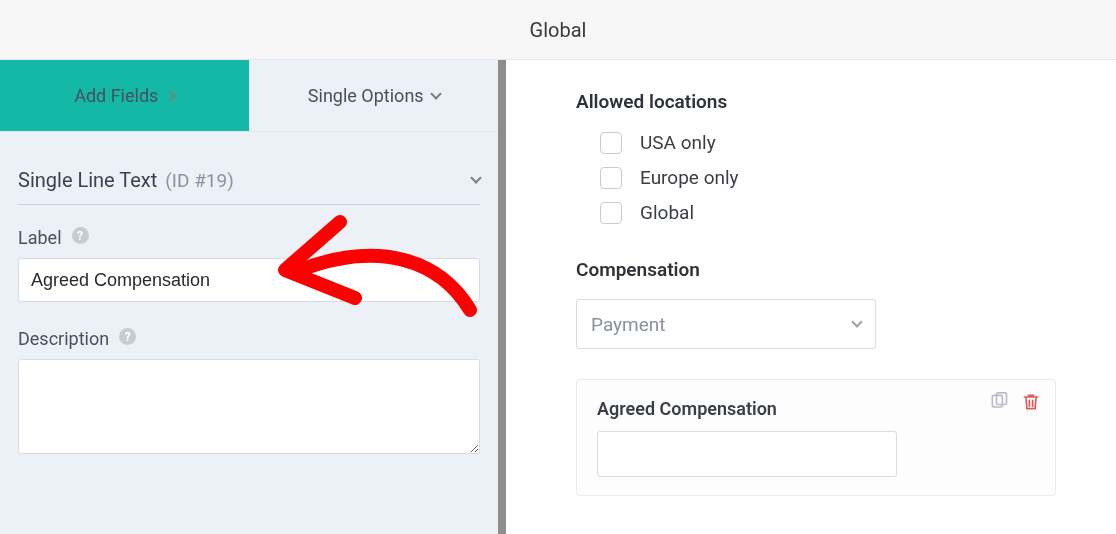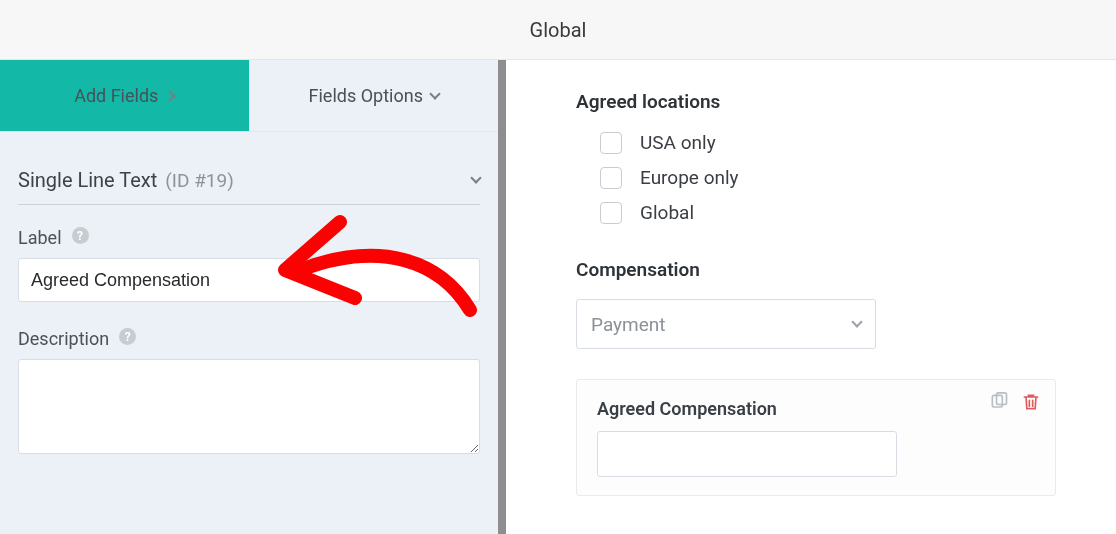--- a/index.html
+++ b/index.html
@@ -217,21 +217,21 @@
 
 <div class="main">
 
   <div class="left-panel">
     <div class="tabs">
       <div class="tab inactive">
         <span>Add Fields</span>
         <span class="chev right"></span>
       </div>
       <div class="tab active">
-        <span>Fields Options</span>
+        <span>Single Options</span>
         <span class="chev down"></span>
       </div>
     </div>
 
     <div class="panel-body">
 
       <div class="field-header">
         <div>
           <span class="title">Single Line Text</span>
           <span class="id">(ID #19)</span>
@@ -258,21 +258,21 @@
       <svg class="arrow-annotation" viewBox="0 0 230 160">
         <path d="M 200 110 C 170 60, 110 40, 30 70" stroke="#fb0202" stroke-width="14" fill="none" stroke-linecap="round"></path>
         <path d="M 70 22 L 15 70 L 85 98" stroke="#fb0202" stroke-width="14" fill="none" stroke-linecap="round" stroke-linejoin="round"></path>
       </svg>
 
     </div>
   </div>
 
   <div class="right-panel">
 
-    <div class="section-title">Agreed locations</div>
+    <div class="section-title">Allowed locations</div>
     <div class="checkbox-row">
       <span class="checkbox"></span>
       <span>USA only</span>
     </div>
     <div class="checkbox-row">
       <span class="checkbox"></span>
       <span>Europe only</span>
     </div>
     <div class="checkbox-row" style="margin-bottom:34px;">
       <span class="checkbox"></span>

